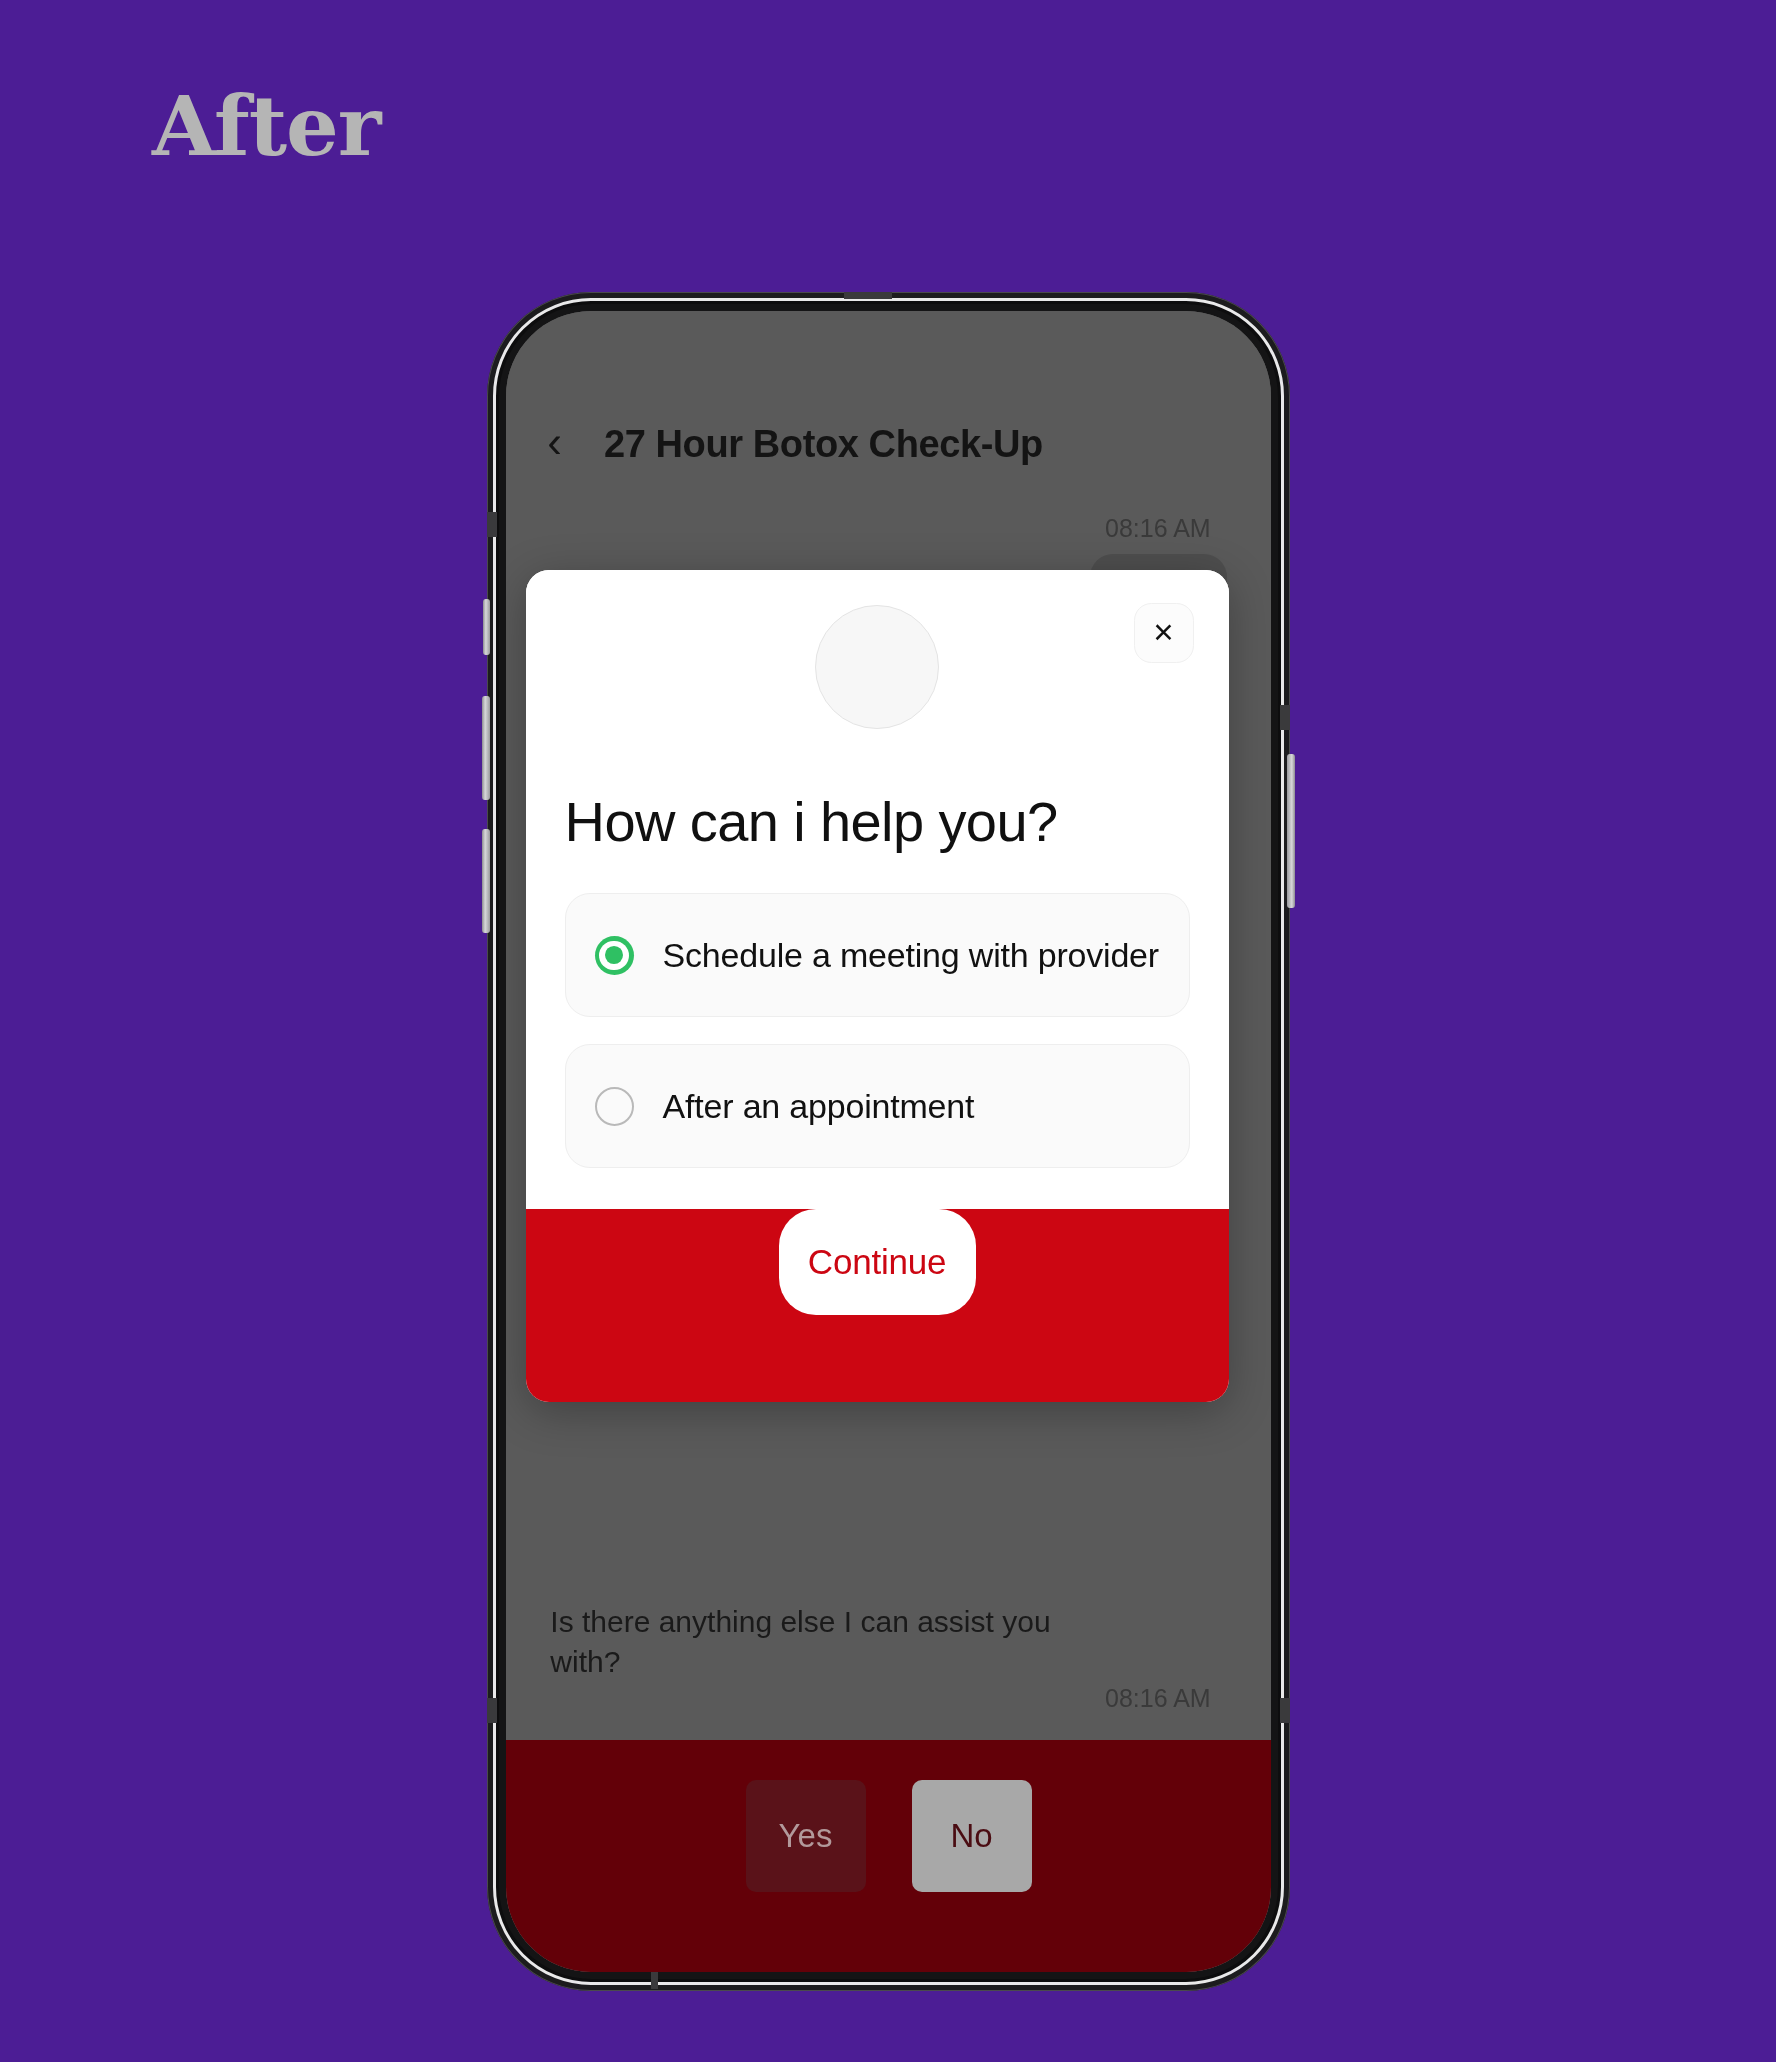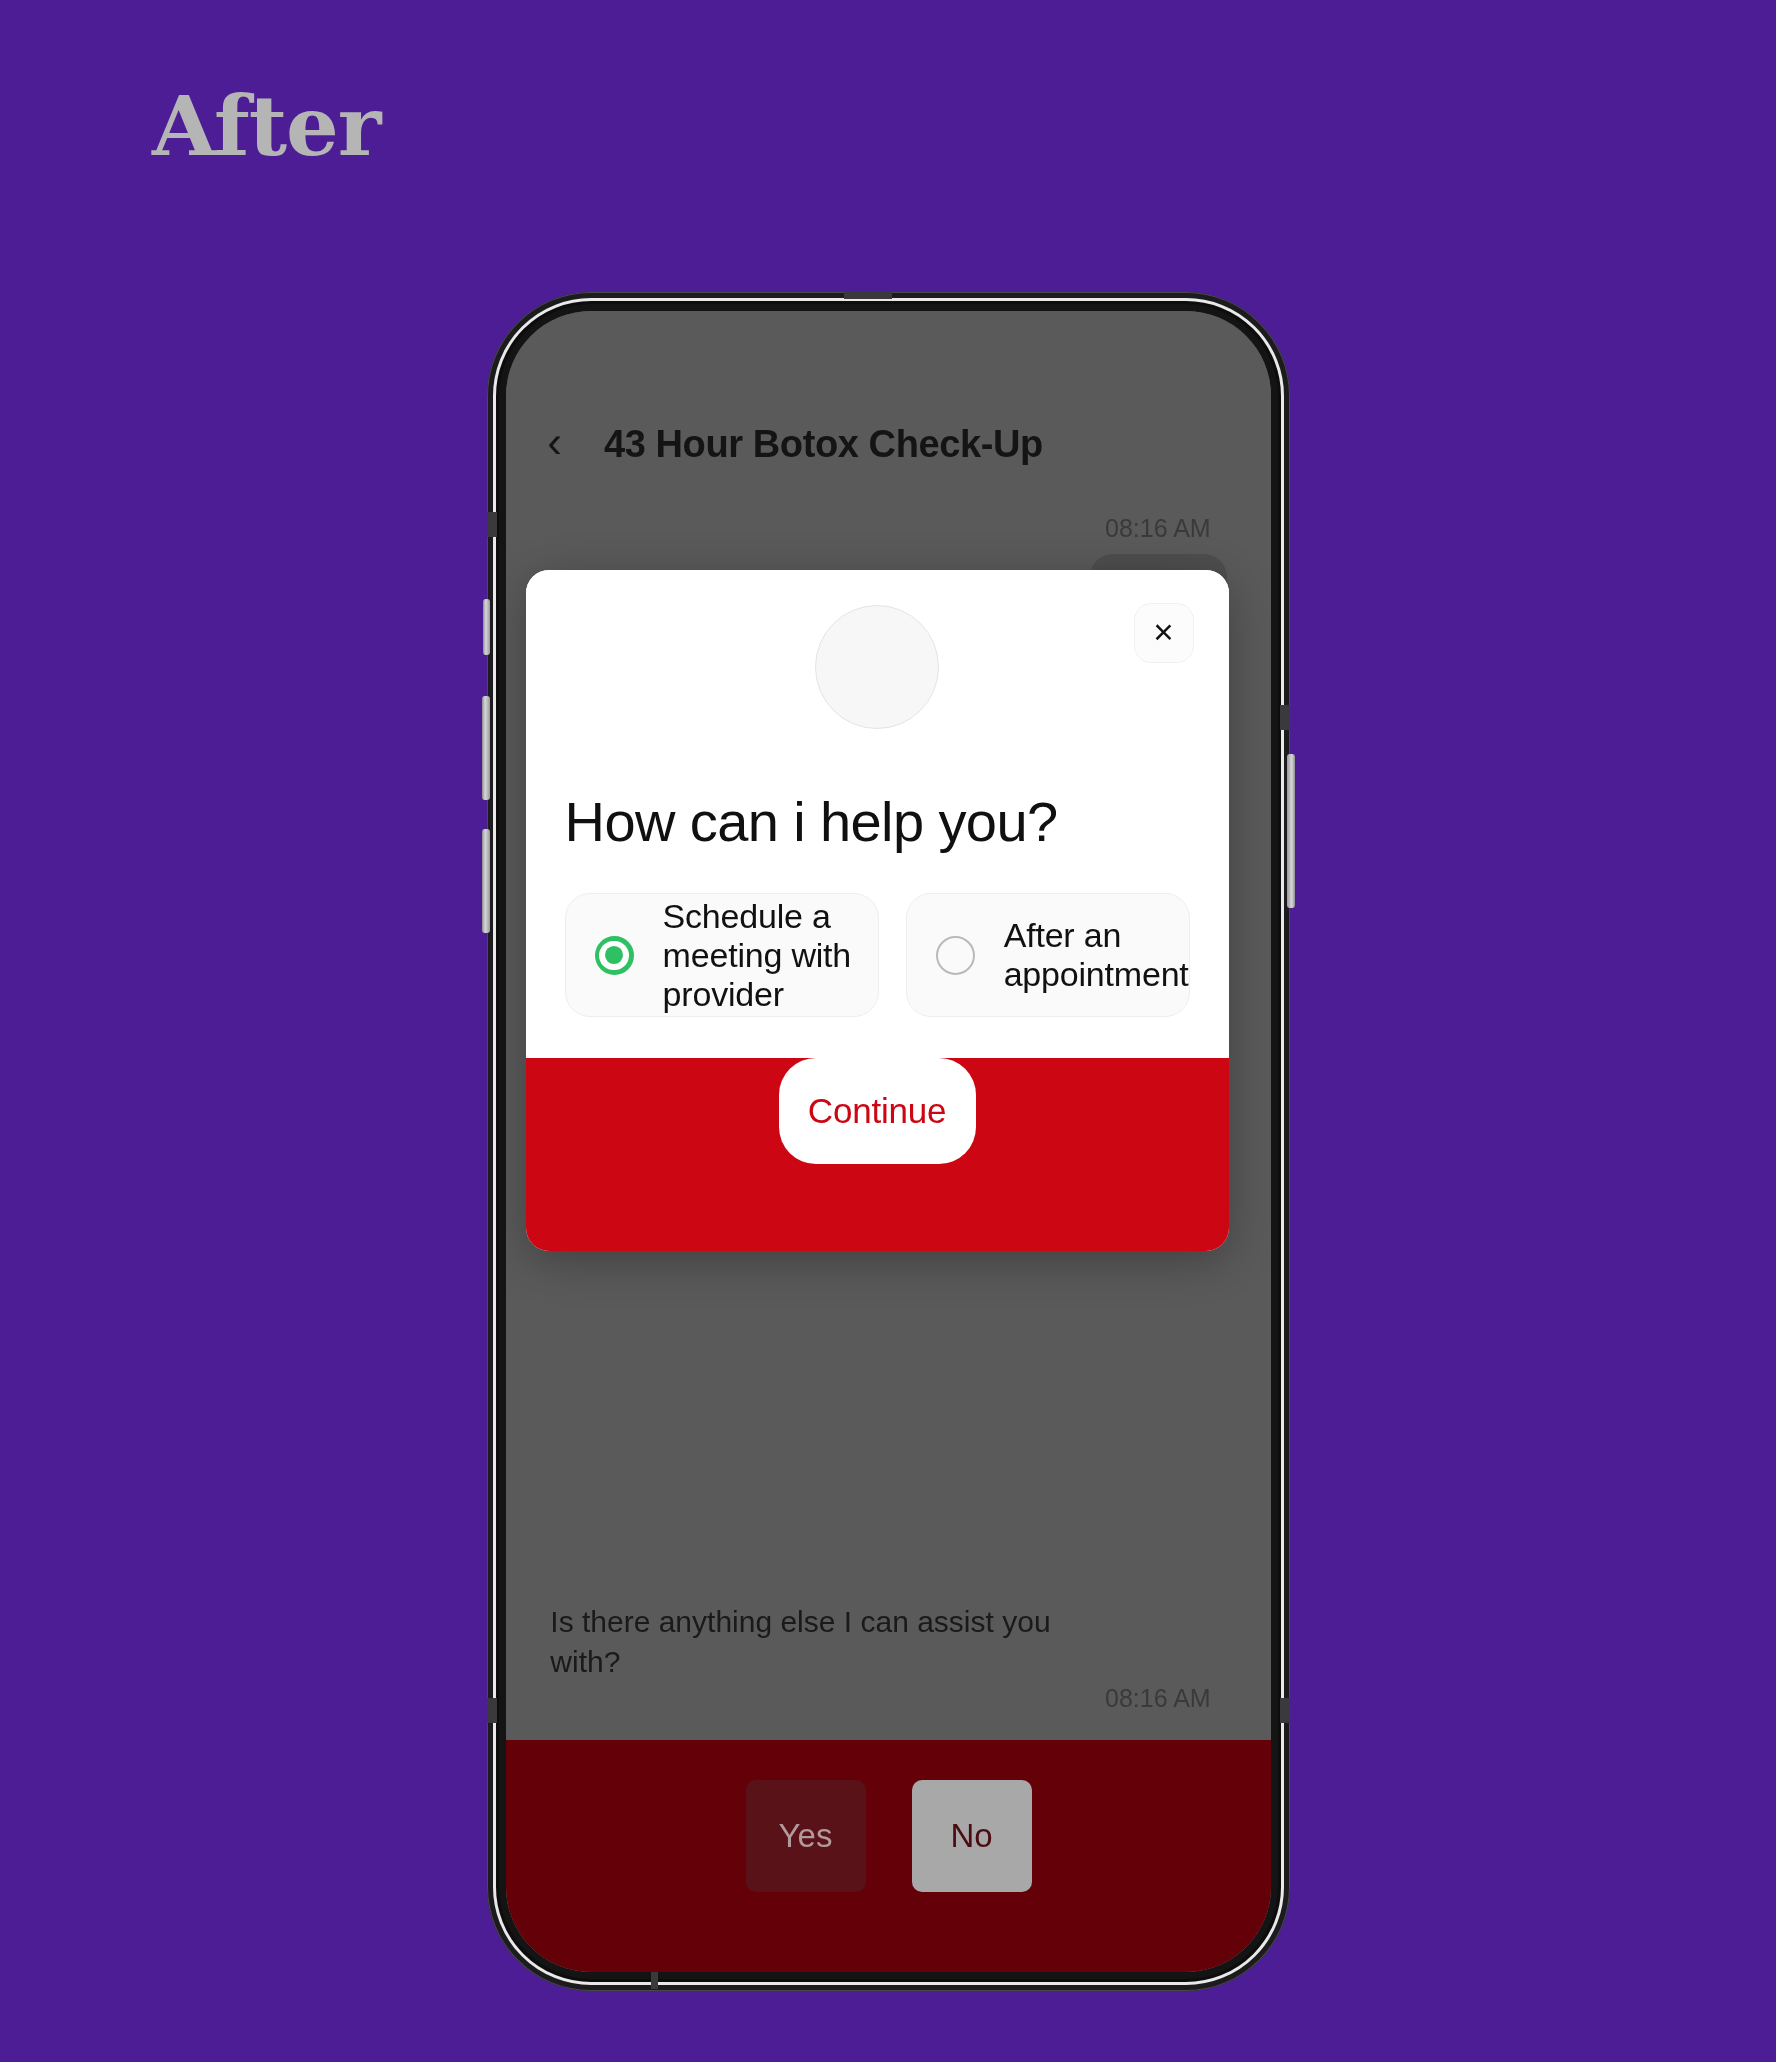--- a/index.html
+++ b/index.html
@@ -250,21 +250,21 @@
     margin-top: 60px;
     font-size: 56px;
     font-weight: normal;
     color: #101010;
     letter-spacing: -0.6px;
   }
 
   .options {
     margin-top: 39px;
     display: flex;
-    flex-direction: row;
+    flex-direction: column;
     gap: 27px;
   }
 
   .option {
     height: 124px;
     border-radius: 25px;
     background: #fafafa;
     border: 1px solid #eeeeee;
     display: flex;
     align-items: center;
@@ -350,21 +350,21 @@
     <div class="frame-mark mark-tr"></div>
     <div class="frame-mark mark-bl"></div>
     <div class="frame-mark mark-br"></div>
 
     <div class="screen">
 
       <div class="chat-screen">
 
         <div class="chat-header">
           <span class="back-chevron">‹</span>
-          <span class="chat-title">43 Hour Botox Check-Up</span>
+          <span class="chat-title">27 Hour Botox Check-Up</span>
         </div>
 
         <div class="ts-top">08:16 AM</div>
 
         <div class="bubble-no">No</div>
 
         <div class="assist-text">Is there anything else I can assist you with?</div>
 
         <div class="ts-bottom">08:16 AM</div>
 

